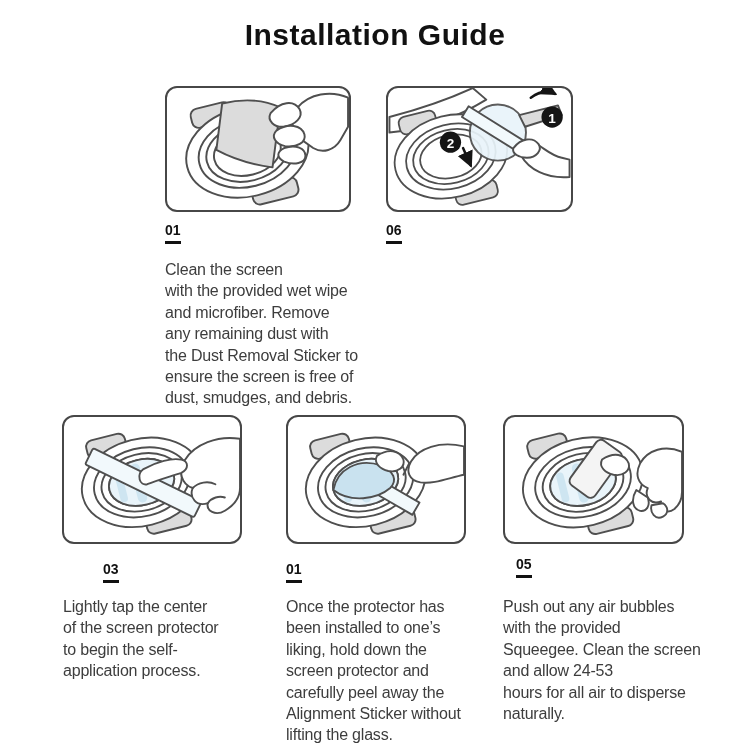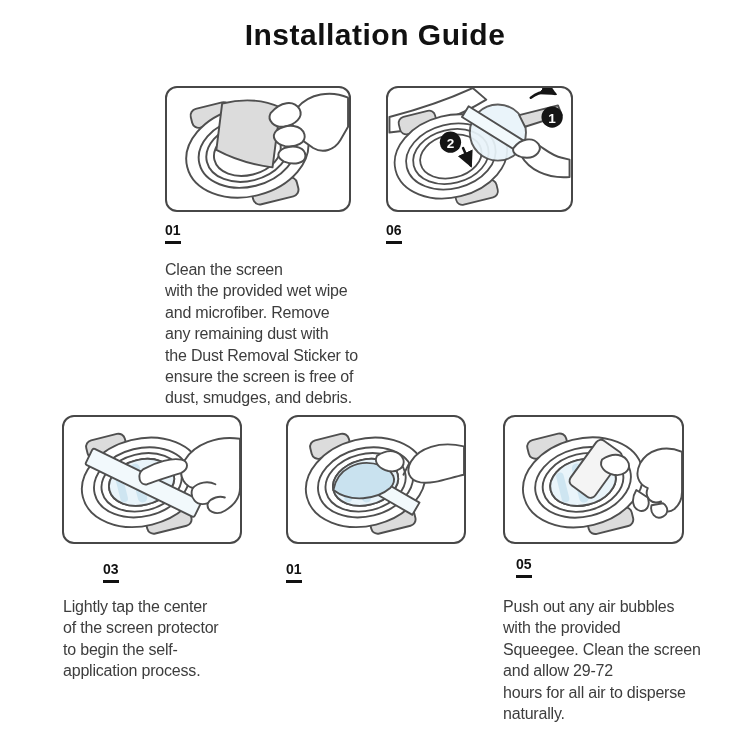--- a/index.html
+++ b/index.html
@@ -184,20 +184,27 @@
         <path class="il-ln il-flap" d="M48,74 C52,52 74,40 98,48 C112,54 116,64 108,72 C94,84 66,88 48,74 Z"></path>
       </g>
       <g>
         <path class="il-ln" d="M186,28 C160,22 138,30 130,44 C124,54 128,64 140,66 C154,68 168,62 186,58 Z"></path>
         <path class="il-ln" d="M94,38 C106,30 118,32 122,42 C124,50 116,56 106,54 C98,52 90,46 94,38 Z"></path>
         <path class="il-ln-n" d="M128,46 L122,58"></path>
       </g>
     </svg>
   </div>
   <div class="step-number n4">01</div>
+  <div class="step-desc d4">Once the protector has
+been installed to one’s
+liking, hold down the
+screen protector and
+carefully peel away the
+Alignment Sticker without
+lifting the glass.</div>
 
   <div class="figure f5">
     <svg viewBox="0 0 186 126" preserveAspectRatio="xMidYMid meet">
       <g>
           <use href="#watchBase"></use>
           <use href="#faceBlue"></use>
         </g>
       <g>
         <g transform="rotate(36 94 52)">
             <rect x="79" y="22" width="32" height="58" rx="6" class="il-ln il-card"></rect>
@@ -208,17 +215,17 @@
         <path class="il-ln" d="M102,42 C114,34 126,36 130,46 C132,54 124,60 114,58 C106,56 98,50 102,42 Z"></path>
         <path class="il-ln" d="M138,74 C132,84 134,94 142,96 C149,97 153,90 150,82 Z"></path>
         <path class="il-ln" d="M154,90 C152,98 158,106 166,102 C172,99 172,92 166,88 Z"></path>
       </g>
     </svg>
   </div>
   <div class="step-number n5">05</div>
   <div class="step-desc d5">Push out any air bubbles
 with the provided
 Squeegee. Clean the screen
-and allow 29-72
+and allow 24-53
 hours for all air to disperse
 naturally.</div>
 
 </div>
 
 </body></html>

